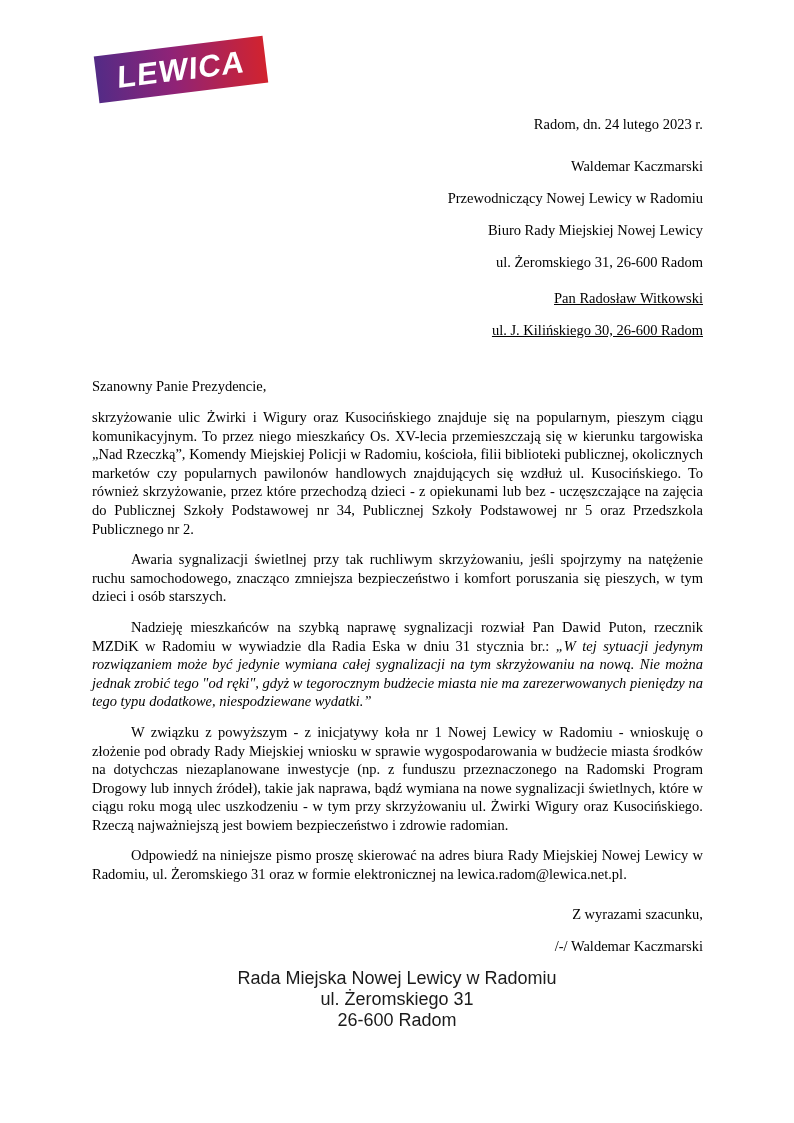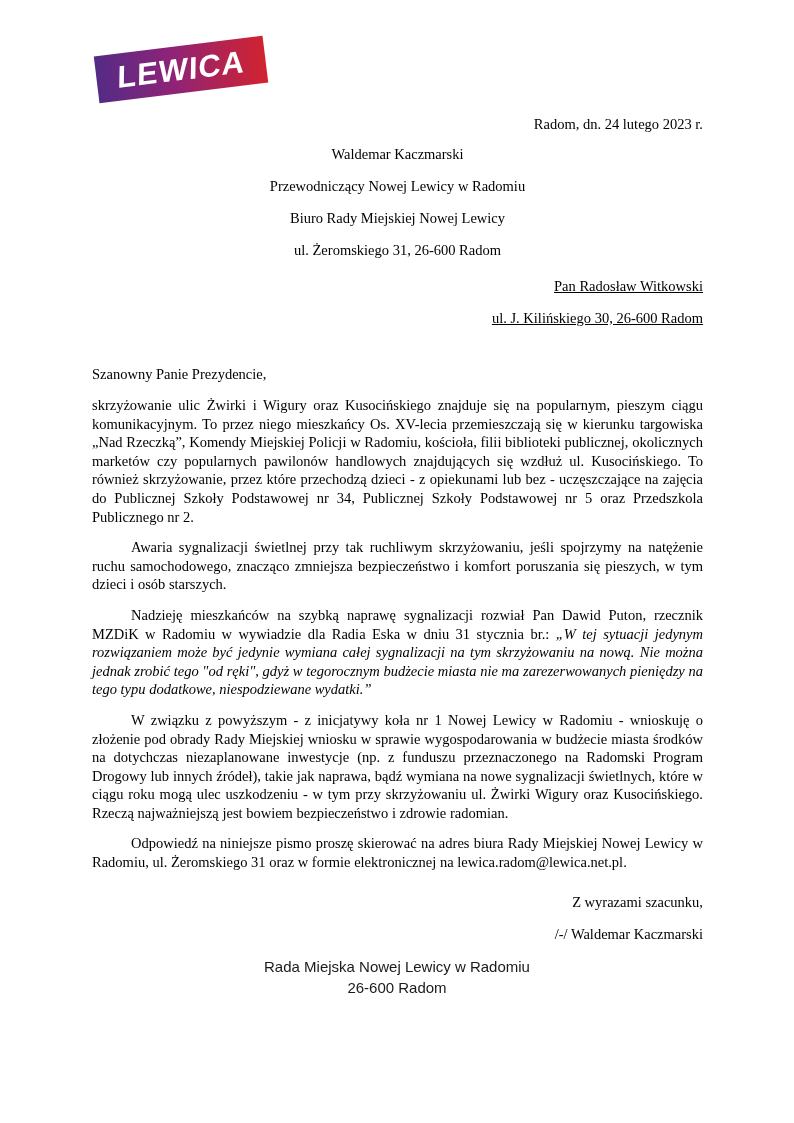--- a/index.html
+++ b/index.html
@@ -45,23 +45,23 @@
     user-select: none;
   }
   
   .content { padding: 0 91px 0 92px; }
   .date-line {
     margin-top: 12px;
     text-align: right;
     line-height: 19px;
   }
   .sender-block {
-    margin-top: 4px;
+    margin-top: 16px;
     line-height: 32px;
-    text-align: center;
+    text-align: right;
   }
   .recipient-block {
     margin-top: 4px;
     line-height: 32px;
     text-align: right;
     text-decoration: underline;
   }
   .salutation {
     margin-top: 31px;
     line-height: 19px;
@@ -76,21 +76,21 @@
   .closing-block {
     margin-top: 14px;
     text-align: right;
     line-height: 32px;
   }
   
   .footer-block {
     margin-top: 6px;
     text-align: center;
     font-family: "Liberation Sans", sans-serif;
-    font-size: 15px;
+    font-size: 18px;
     line-height: 21px;
     color: #1a1a1a;
   }
 </style>
 </head>
 <body>
 
 <div class="page">
 
   <div class="logo-box">
@@ -130,16 +130,17 @@
 
     <div class="closing-block">
       <div>Z wyrazami szacunku,</div>
       <div>/-/ Waldemar Kaczmarski</div>
     </div>
 
   </div>
 
   <div class="footer-block">
     <div>Rada Miejska Nowej Lewicy w Radomiu</div>
+    <div>ul. Żeromskiego 31</div>
     <div>26-600 Radom</div>
   </div>
 
 </div>
 
 </body></html>

